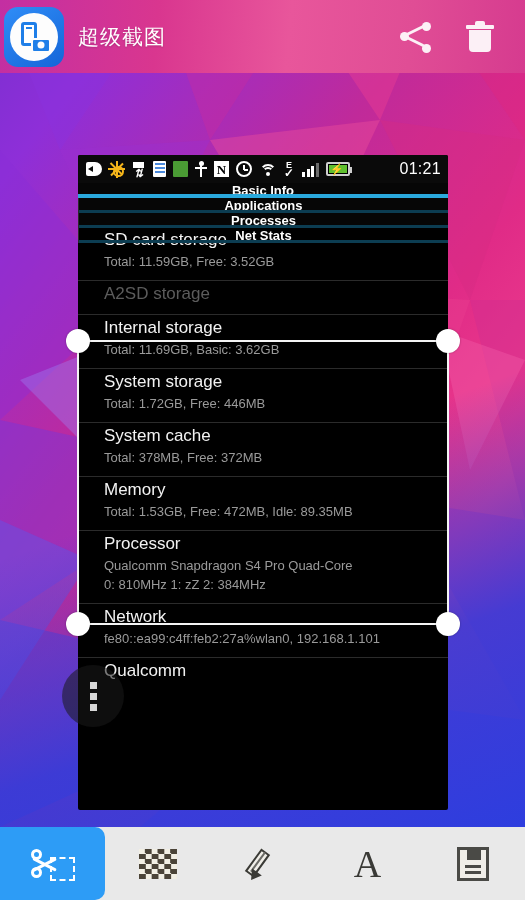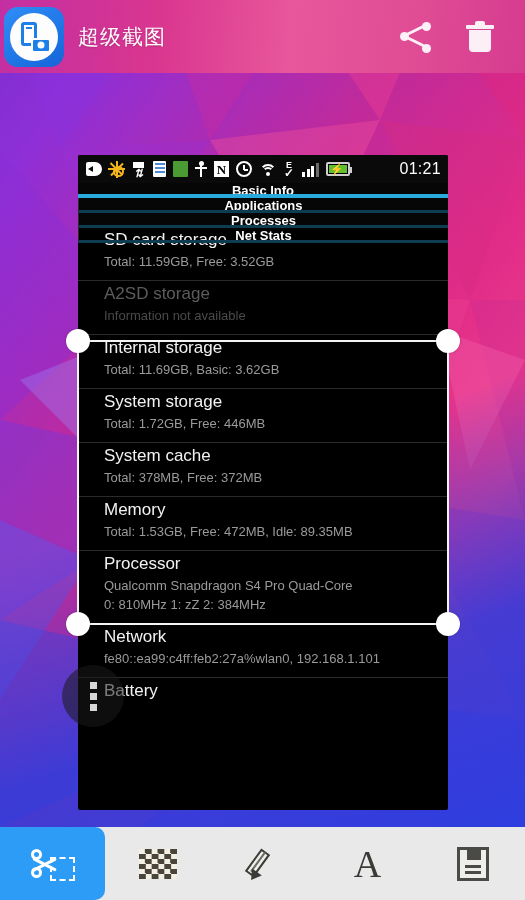--- a/index.html
+++ b/index.html
@@ -365,21 +365,20 @@
       </div>
     </div>
 
     <div class="rows">
       <div class="row">
         <div class="row-title">SD card storage</div>
         <div class="row-sub">Total: 11.59GB, Free: 3.52GB</div>
       </div>
       <div class="row dim">
         <div class="row-title">A2SD storage</div>
-        <div class="row-sub">Information not available</div>
       </div>
       <div class="row">
         <div class="row-title">Internal storage</div>
         <div class="row-sub">Total: 11.69GB, Basic: 3.62GB</div>
       </div>
       <div class="row">
         <div class="row-title">System storage</div>
         <div class="row-sub">Total: 1.72GB, Free: 446MB</div>
       </div>
       <div class="row">
@@ -393,21 +392,21 @@
       <div class="row">
         <div class="row-title">Processor</div>
         <div class="row-sub" style="white-space:pre-line">Qualcomm Snapdragon S4 Pro Quad-Core
 0: 810MHz  1: zZ  2: 384MHz</div>
       </div>
       <div class="row">
         <div class="row-title">Network</div>
         <div class="row-sub">fe80::ea99:c4ff:feb2:27a%wlan0, 192.168.1.101</div>
       </div>
       <div class="row">
-        <div class="row-title">Battery</div>
+        <div class="row-title">Qualcomm</div>
       </div>
     </div>
   </div>
 
   <div class="crop-line h" style="left:66px; top:340px; width:393px;"></div>
   <div class="crop-line h" style="left:66px; top:623px; width:393px;"></div>
   <div class="crop-line v" style="left:77px; top:340px; height:284px;"></div>
   <div class="crop-line v" style="left:447px; top:340px; height:284px;"></div>
 
   <div class="crop-handle" style="left:66px; top:329px;"></div>

